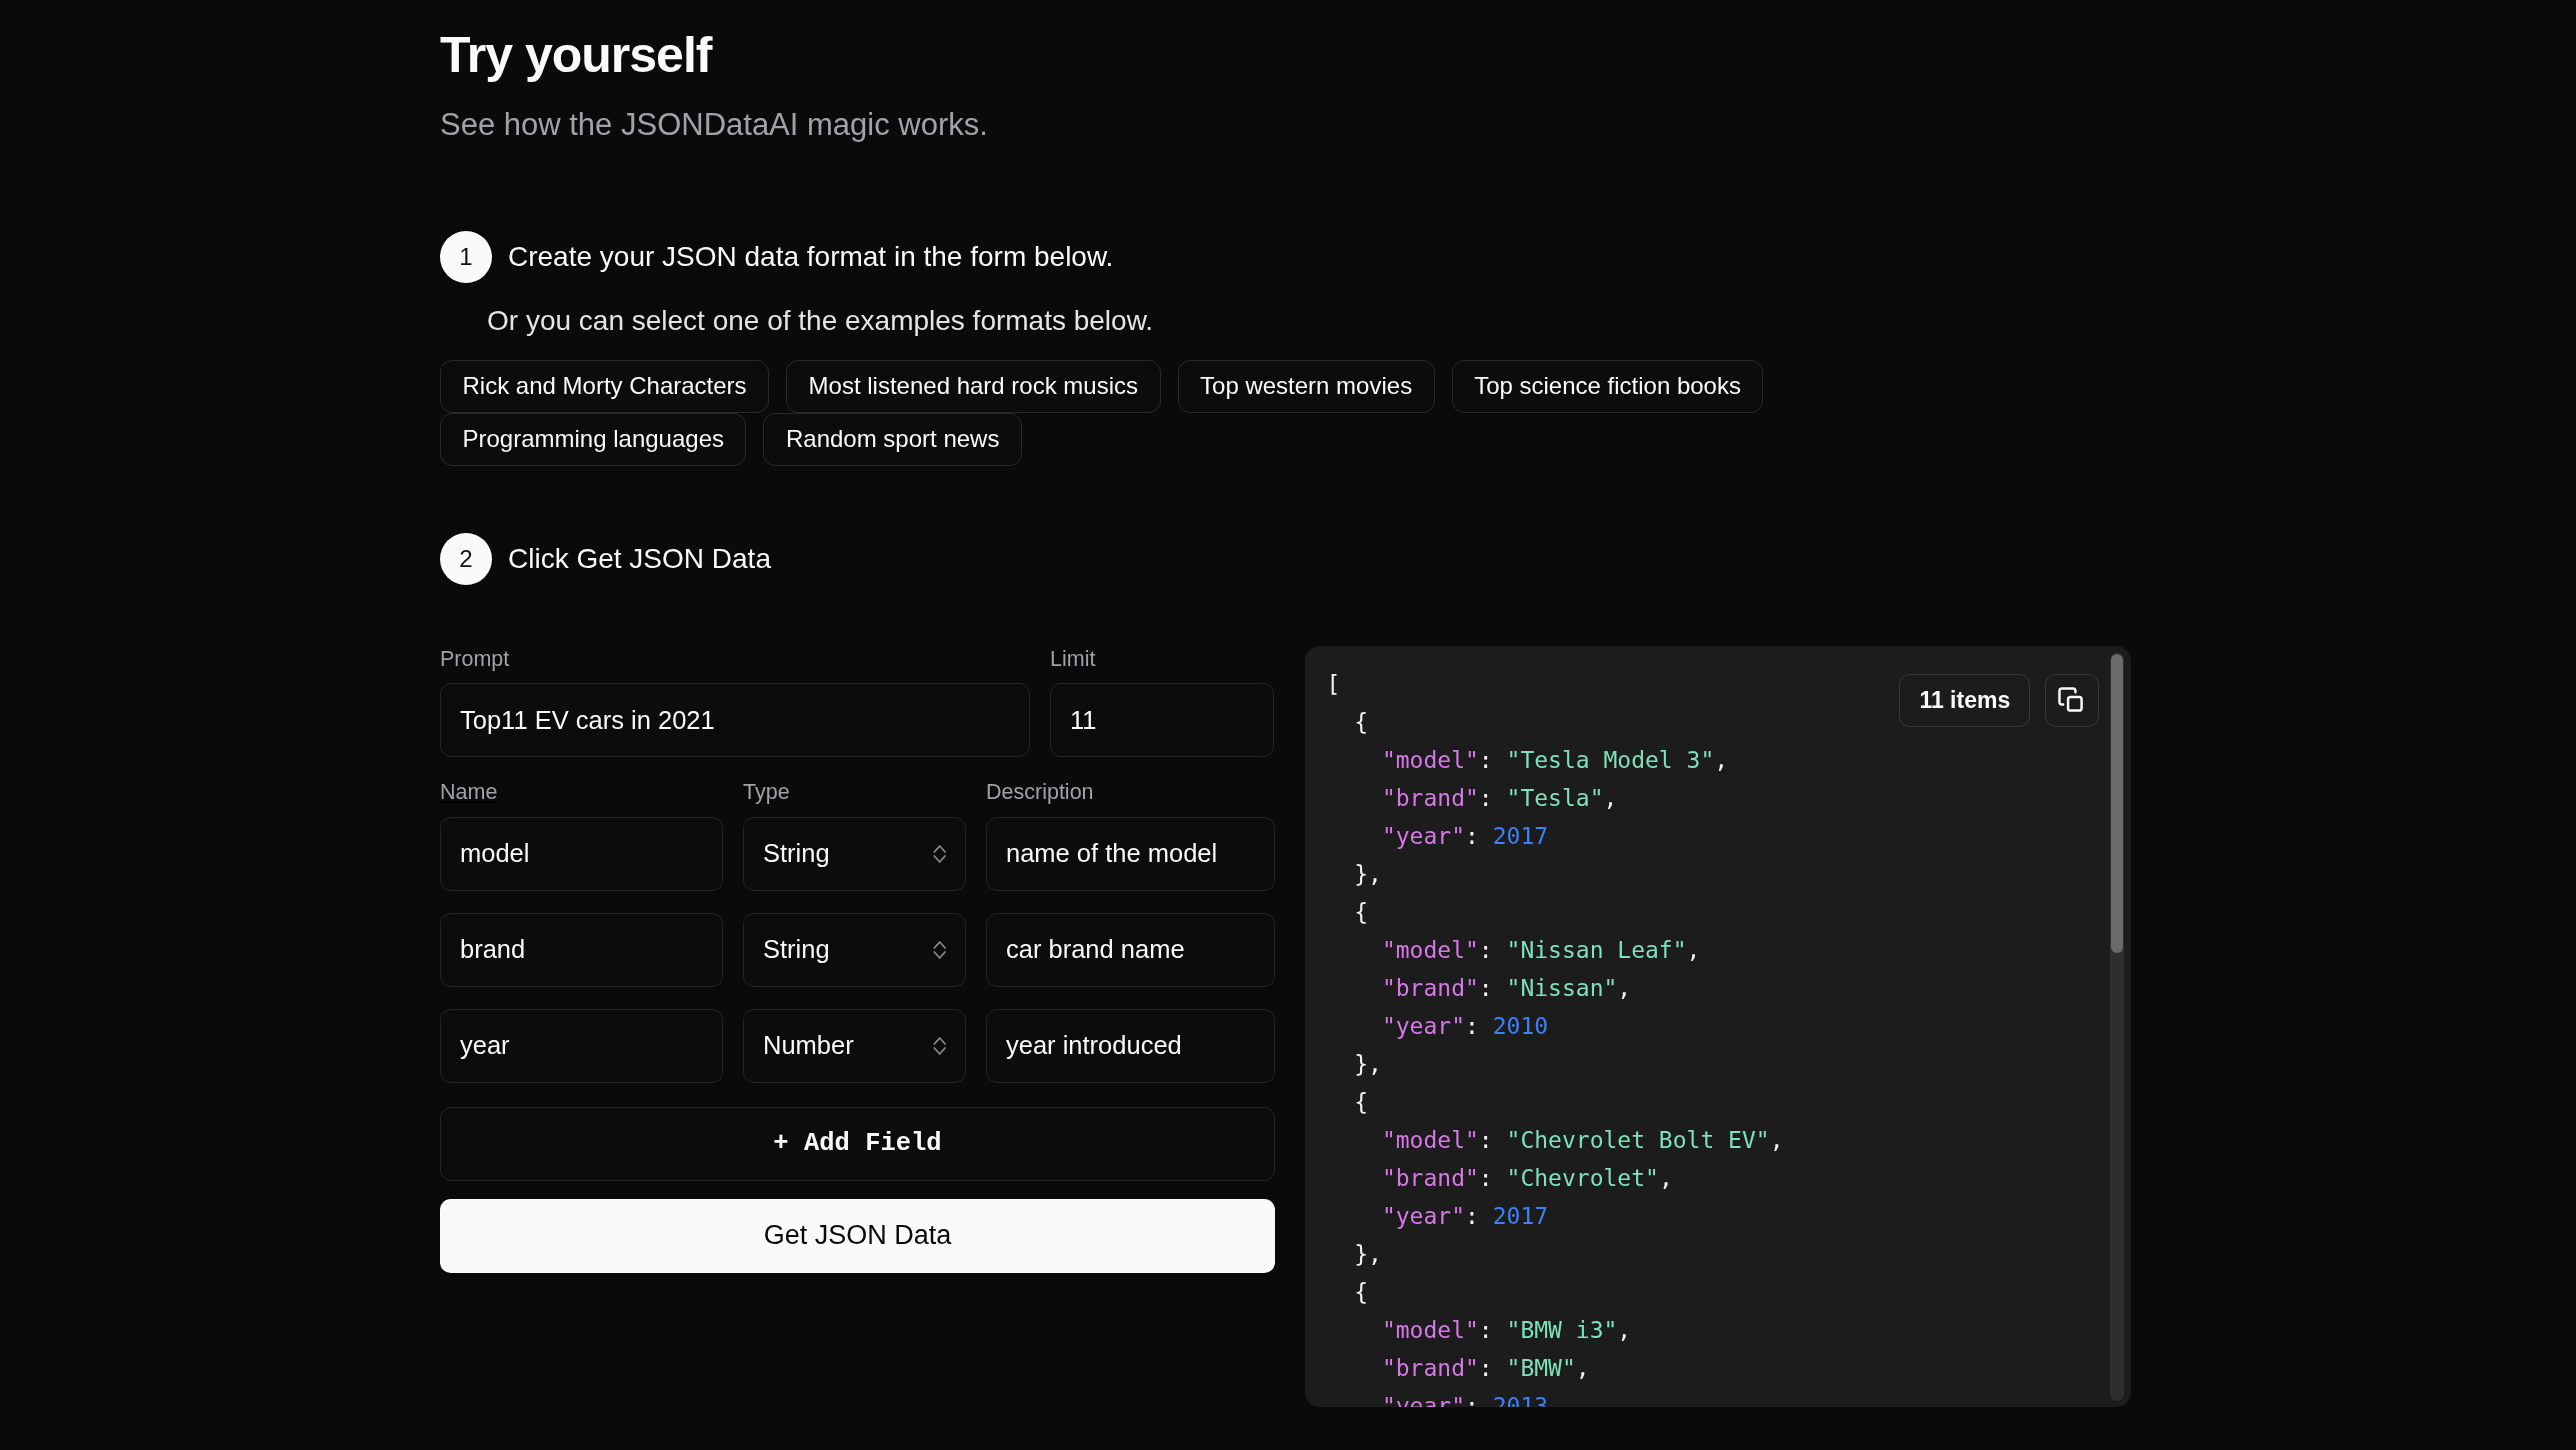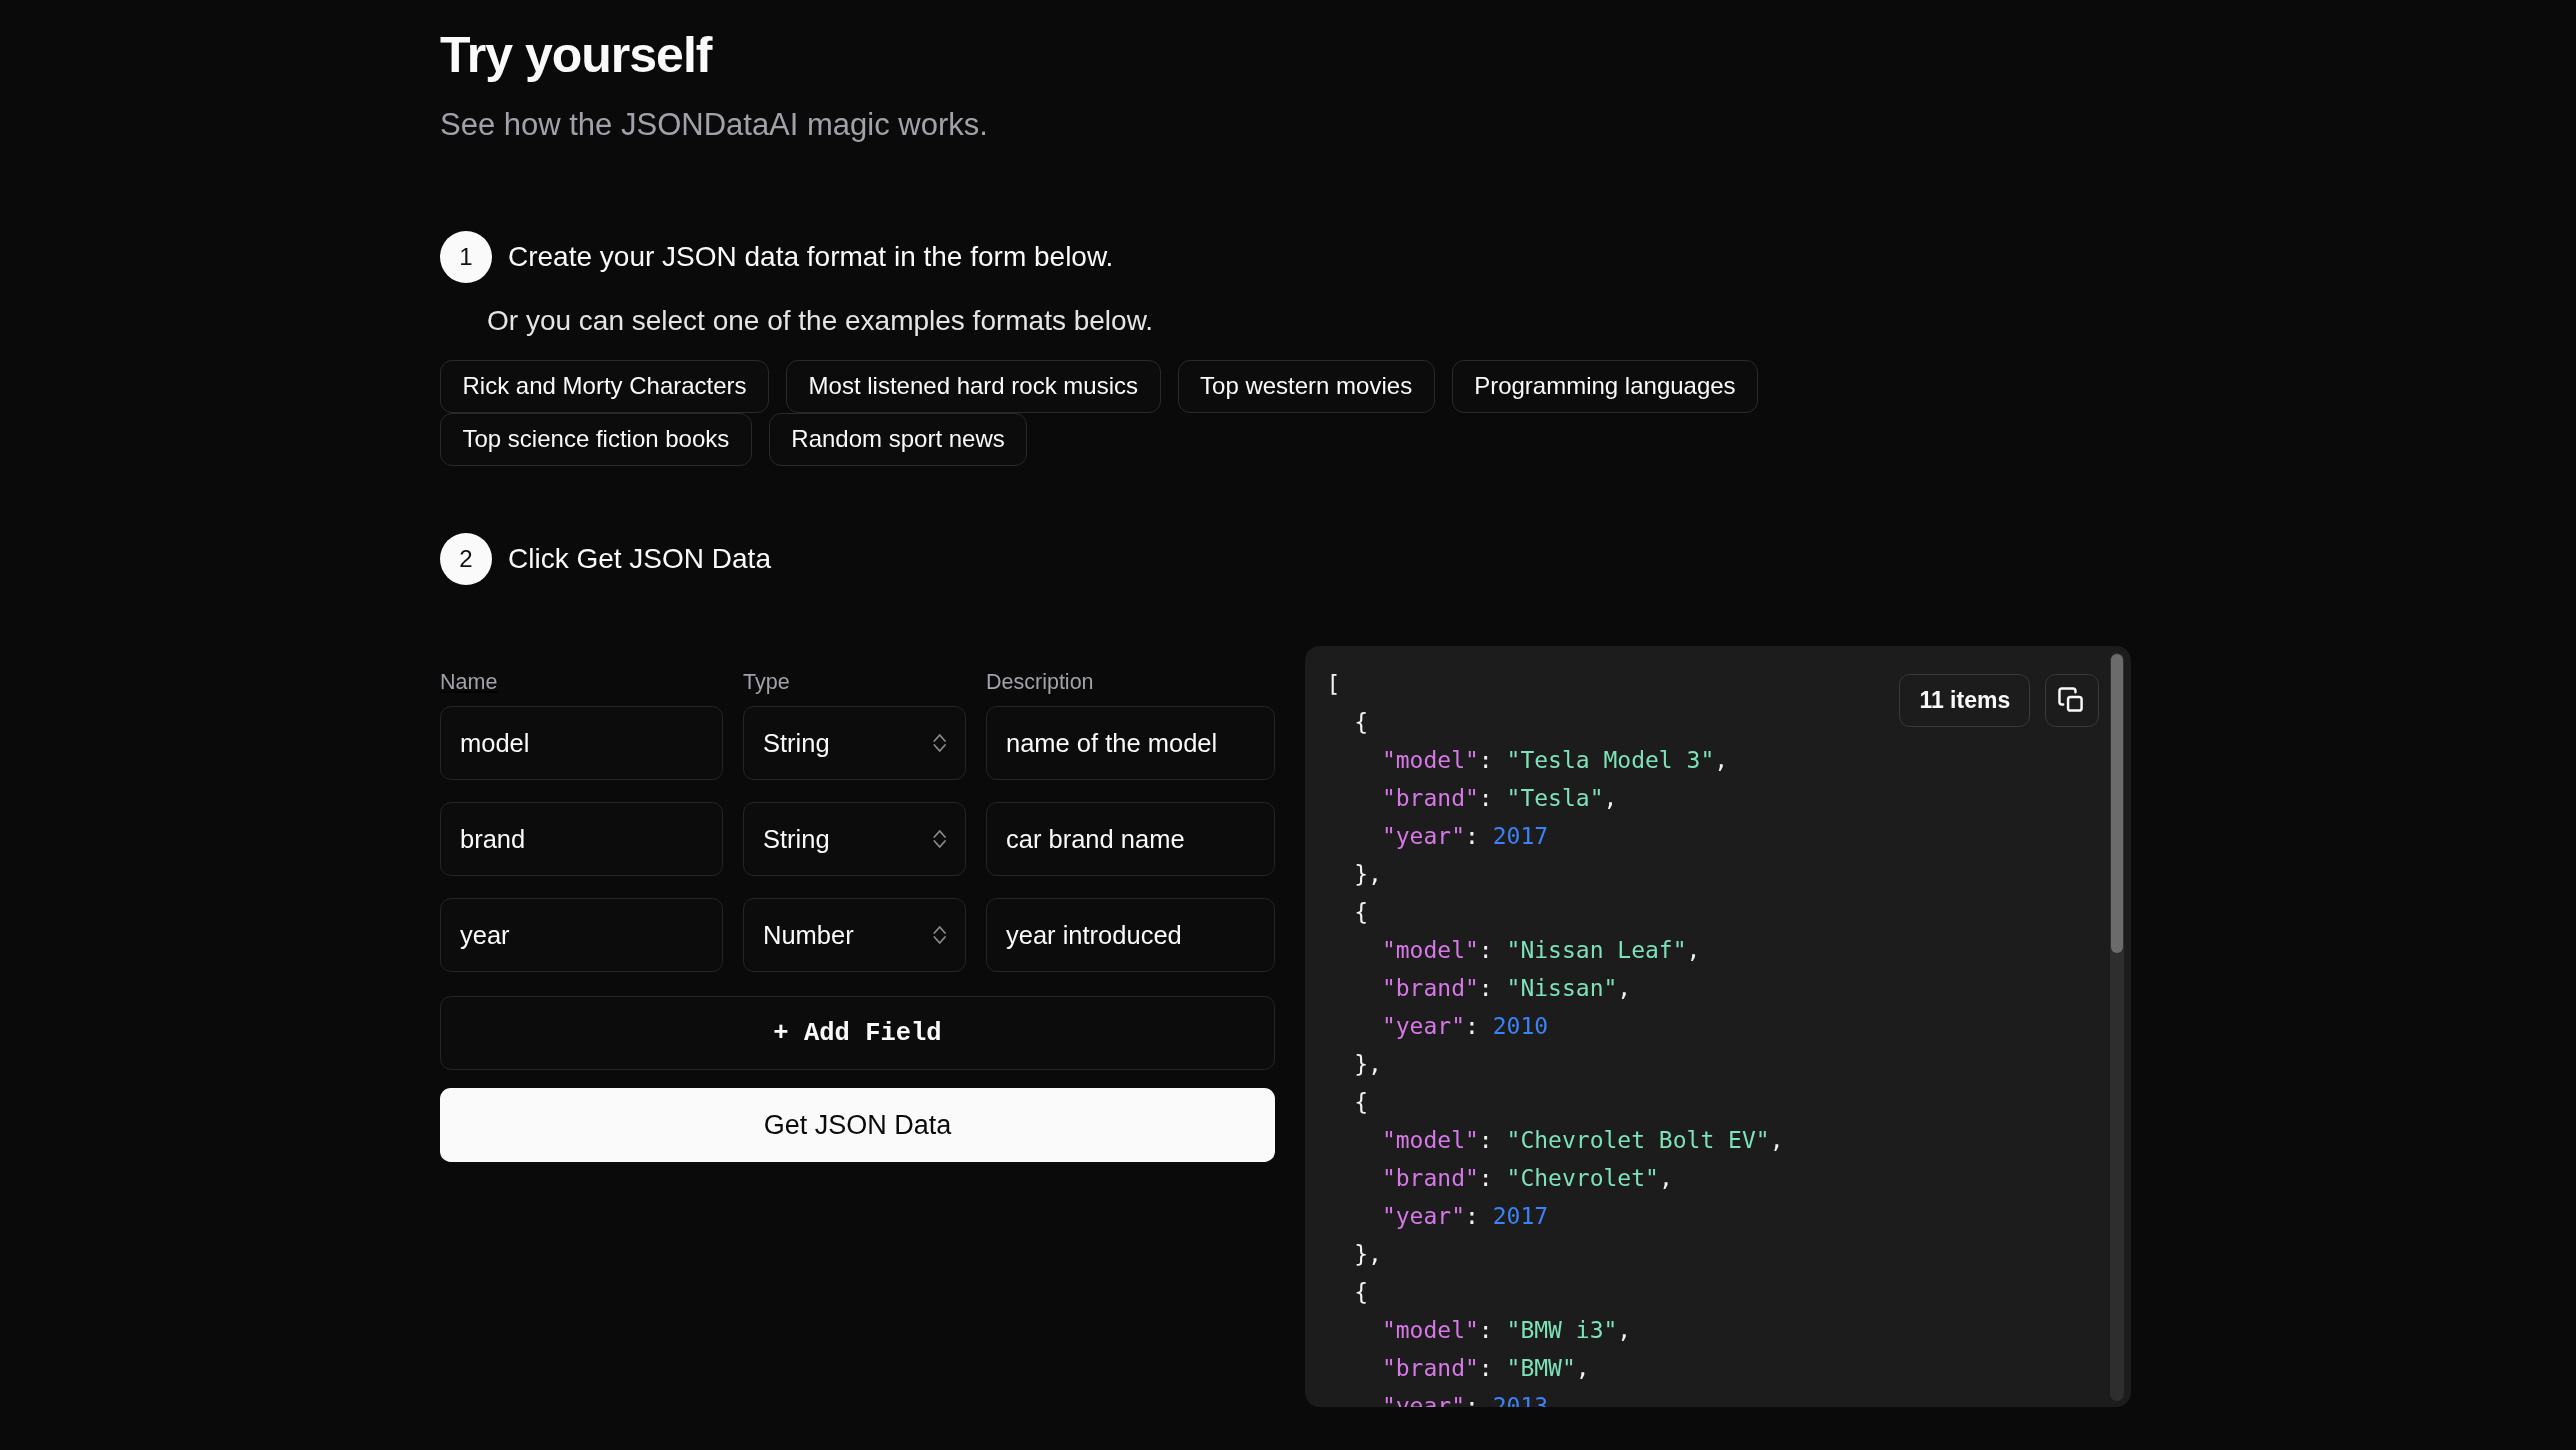--- a/index.html
+++ b/index.html
@@ -257,32 +257,42 @@
   <div class="step-row" style="left:440px; top:231px;">
     <div class="step-badge">1</div>
     <div class="step-text">Create your JSON data format in the form below.</div>
   </div>
   <div class="step-note" style="left:440px; top:305px;">Or you can select one of the examples formats below.</div>
 
   <div class="chips">
     <button class="chip">Rick and Morty Characters</button>
     <button class="chip">Most listened hard rock musics</button>
     <button class="chip">Top western movies</button>
+    <button class="chip">Top science fiction books</button>
     <button class="chip">Programming languages</button>
-    <button class="chip">Top science fiction books</button>
     <button class="chip">Random sport news</button>
   </div>
 
   <div class="step-row" style="left:440px; top:533px;">
     <div class="step-badge">2</div>
     <div class="step-text">Click Get JSON Data</div>
   </div>
 
   <div class="form">
 
+    <div class="row-prompt">
+      <div class="col-prompt">
+        <label class="lbl">Prompt</label>
+        <input class="fld" type="text" value="Top11 EV cars in 2021" style="">
+      </div>
+      <div class="col-limit">
+        <label class="lbl">Limit</label>
+        <input class="fld" type="text" value="11" style="">
+      </div>
+    </div>
 
     <div class="field-labels">
       <div class="fl-name">
           <span class="lbl">Name</span>
         </div>
       <div class="fl-type">
           <span class="lbl">Type</span>
         </div>
       <div class="fl-desc">
           <span class="lbl">Description</span>

